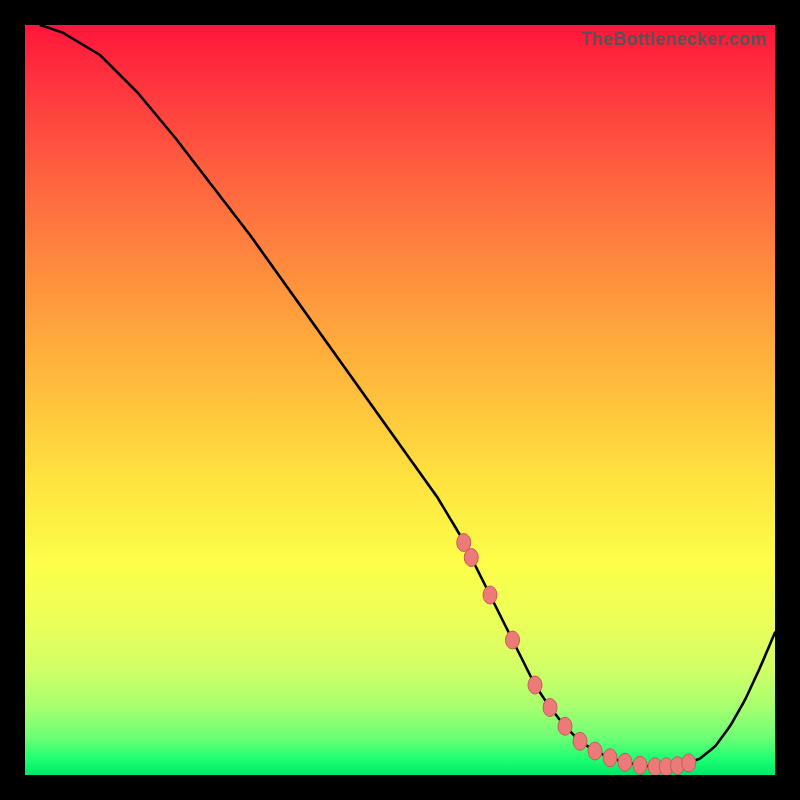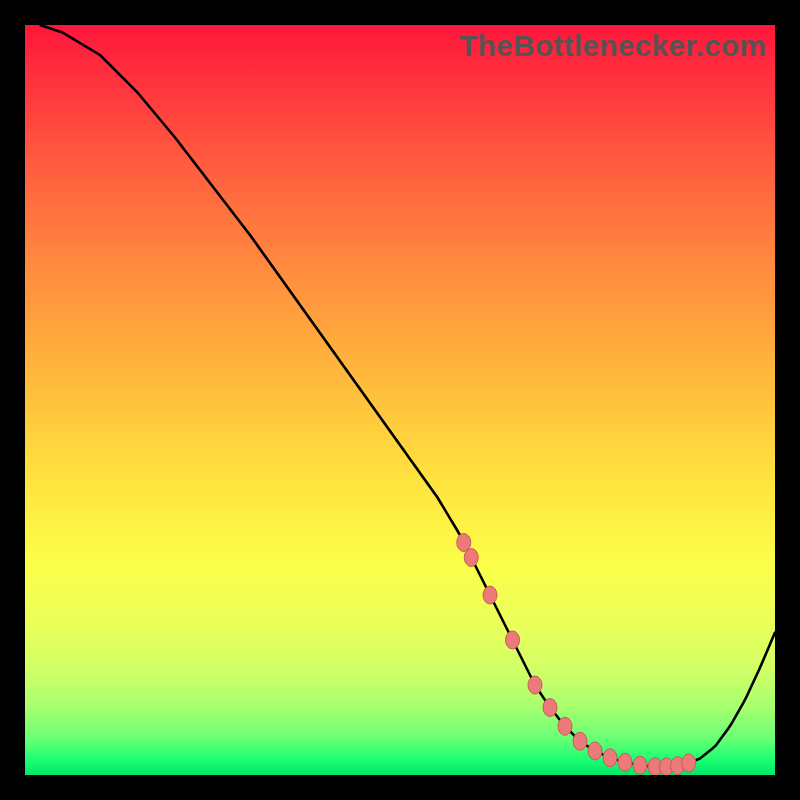--- a/index.html
+++ b/index.html
@@ -31,21 +31,21 @@
       #6cff75 95%,
       #1bff71 98%,
       #00e768 100%
     );
   }
   .watermark {
     position: absolute;
     top: 4px;
     right: 8px;
     color: #545454;
-    font-size: 30px;
+    font-size: 18px;
     font-weight: 600;
     letter-spacing: 0.2px;
     user-select: none;
   }
   svg.plot {
     position: absolute;
     left: 0;
     top: 0;
     width: 750px;
     height: 750px;

